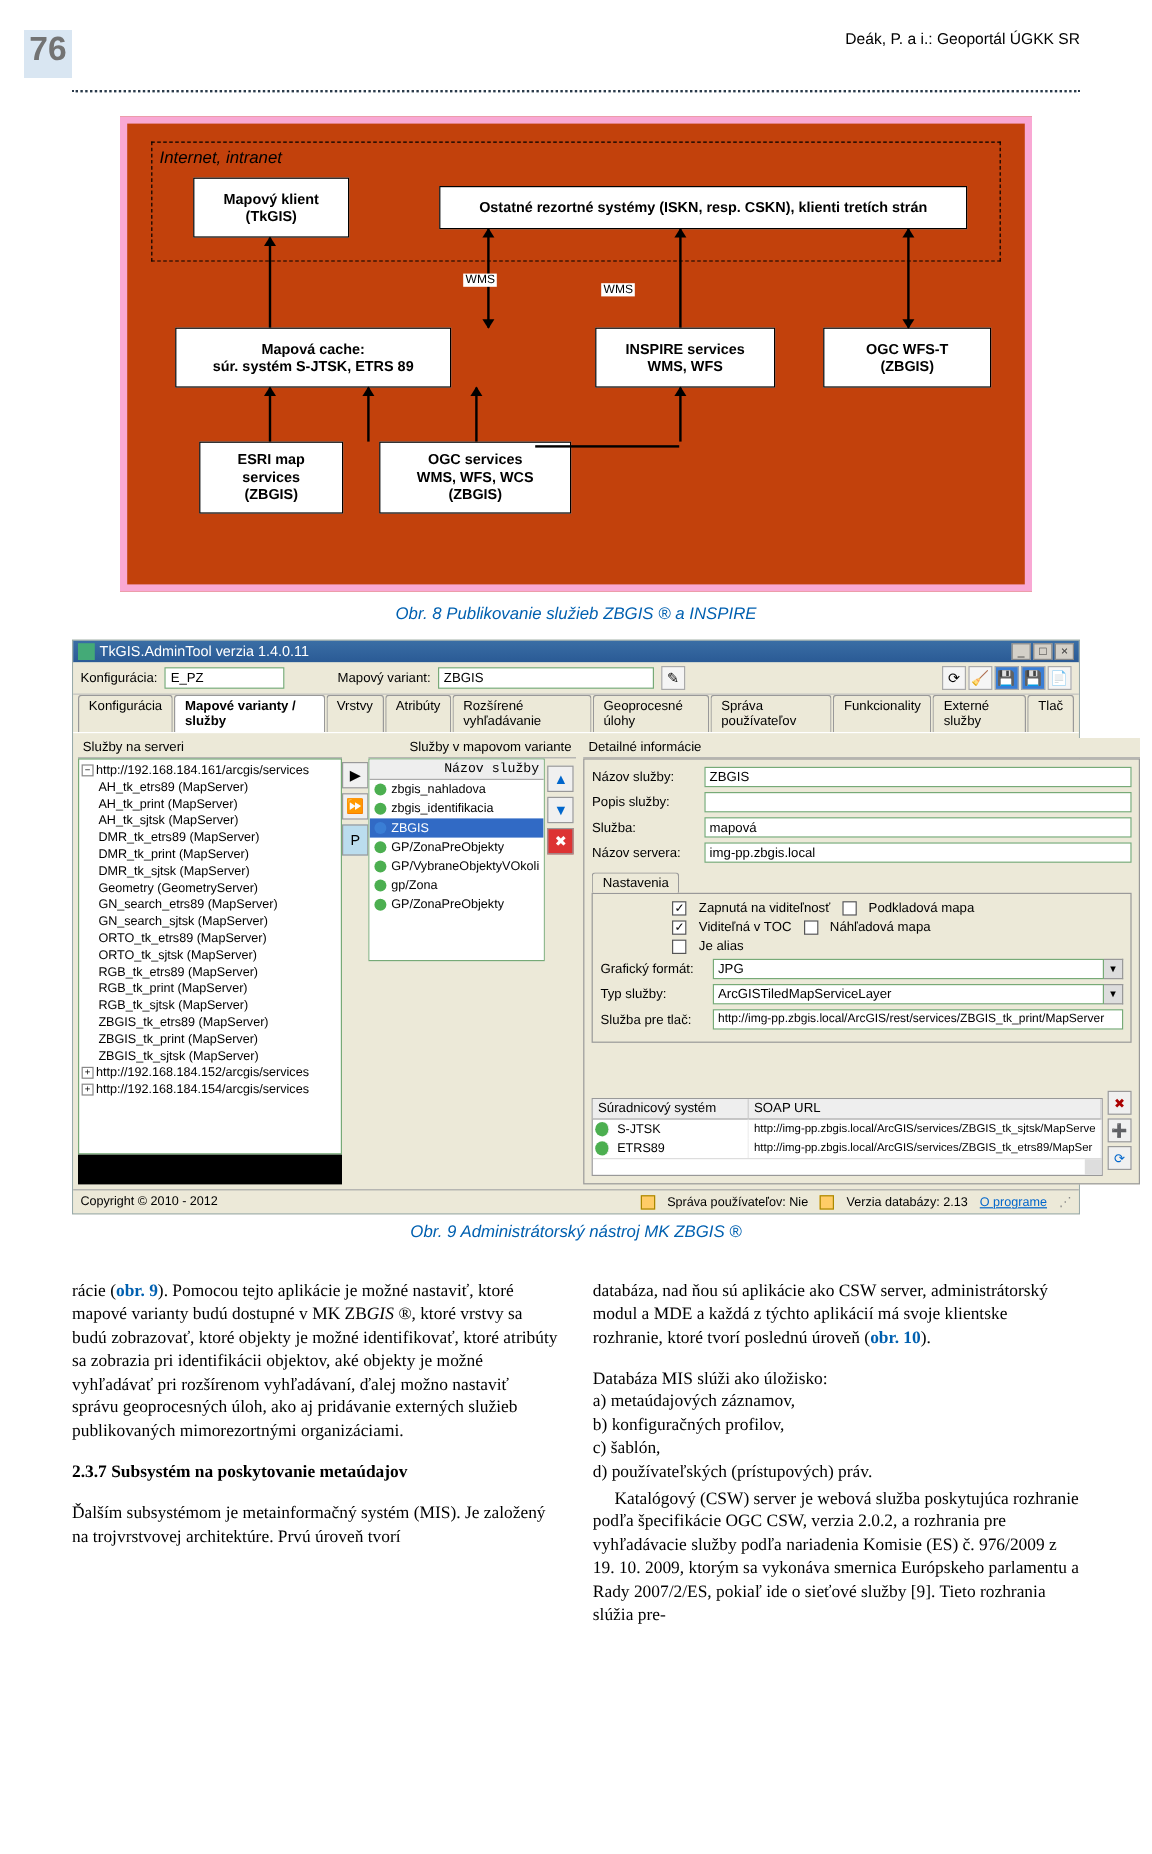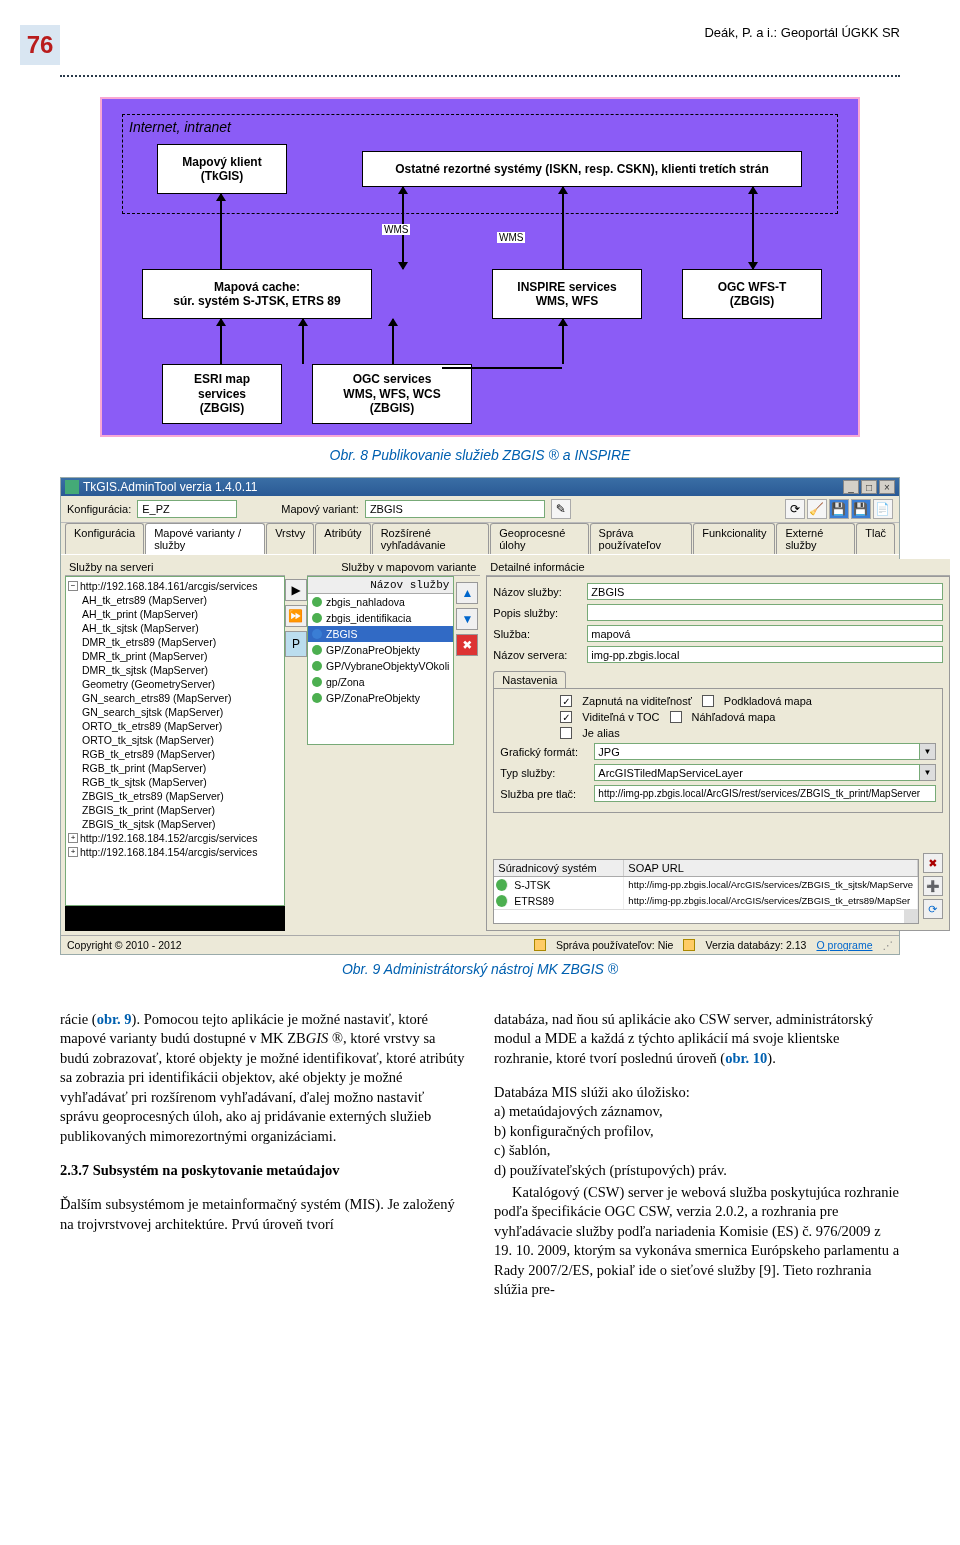--- a/index.html
+++ b/index.html
@@ -14,48 +14,48 @@
     display: flex;
     align-items: stretch;
     padding: 25px 60px 10px 20px;
     position: relative;
   }
   .page-num-box {
     width: 40px;
     height: 40px;
     background: #d9e6f2;
     display: flex;
-    align-items: center;
+    align-items: flex-start;
     justify-content: center;
-    font-size: 24px;
+    font-size: 28px;
     font-weight: bold;
-    color: #b91c1c;
+    color: #737373;
   }
   .header-left {
     margin-left: 10px;
     line-height: 1.2;
   }
   .header-left .l1 { font-size: 13px; font-weight: bold; }
   .header-left .l2 { font-size: 12px; font-weight: bold; }
   .header-right {
     margin-left: auto;
     font-size: 13px;
     font-style: normal;
   }
   .dots {
     margin: 0 60px;
     border-bottom: 2px dotted #2a3a4a;
   }
   .diagram-wrap { margin: 20px 60px 10px 60px; display:flex; justify-content:center; }
   .diagram {
     width: 760px;
-    height: 340px;
+    height: 396px;
     position: relative;
-    border: 2px solid #f9a8d4;
-    background: #8b5cf6;
+    border: 6px solid #f9a8d4;
+    background: #c2410c;
   }
   .dashed-box {
     position: absolute;
     left: 20px; top: 15px; right: 20px; height: 100px;
     border: 1px dashed #000;
   }
   .dashed-label { position:absolute; left:6px; top:4px; font-style: italic; font-size:14px; }
   .dbox {
     position: absolute;
     border: 1px solid #000;
@@ -91,21 +91,21 @@
   .titlebar .spacer{flex:1;}
   .titlebar .winbtn { width:16px;height:14px;background:#d4d0c8;border:1px solid #888;margin-left:2px;display:flex;align-items:center;justify-content:center;font-size:10px;color:#333;}
   .toolbar-row { display:flex; align-items:center; gap:6px; padding:3px 6px; border-bottom:1px solid #bbb; background:#ece9d8;}
   .toolbar-row label{font-size:11px;}
   .combo { background:#fff;border:1px solid #7a7;height:18px;padding:0 4px;display:flex;align-items:center;min-width:100px;font-size:11px;}
   .tb-right{margin-left:auto;display:flex;gap:2px;}
   .tb-btn{width:20px;height:20px;background:#f5f5f5;border:1px solid #aaa;display:flex;align-items:center;justify-content:center;font-size:12px;}
   .ico-blue{background:#3a7ed5;color:#fff;}
   .tabs { display:flex; padding:0 4px; gap:1px; background:#ece9d8;}
   .tab { padding:3px 8px; background:#ece9d8; border:1px solid #999; border-bottom:none; font-size:11px; border-radius:3px 3px 0 0;}
-  .tab.active { background:#fff; font-weight:normal;}
+  .tab.active { background:#fff; font-weight:bold;}
   .win-body { display:flex; background:#ece9d8; padding:4px; border-top:1px solid #fff;}
   .panel { background:#000000; }
   .panel-title { background:#ece9d8; font-size:11px; padding:2px 4px; border-bottom:1px solid #aaa;}
   .tree { width:220px; background:#fff; border:1px solid #7a7; height:330px; overflow:hidden; font-size:10.5px; padding:2px;}
   .tree-line { display:flex; align-items:center; gap:2px; white-space:nowrap; padding:1px 0;}
   .tree-icon{width:10px;height:10px;border:1px solid #888;display:inline-flex;align-items:center;justify-content:center;font-size:8px;line-height:1;}
   .mover-col{width:26px;display:flex;flex-direction:column;gap:4px;padding-top:20px;align-items:center;}
   .mover-btn{width:22px;height:22px;border:1px solid #999;background:#f0f0f0;display:flex;align-items:center;justify-content:center;font-size:12px;}
   .mover-btn.big{height:26px;}
   .mid-col{width:230px;text-align:right;}

